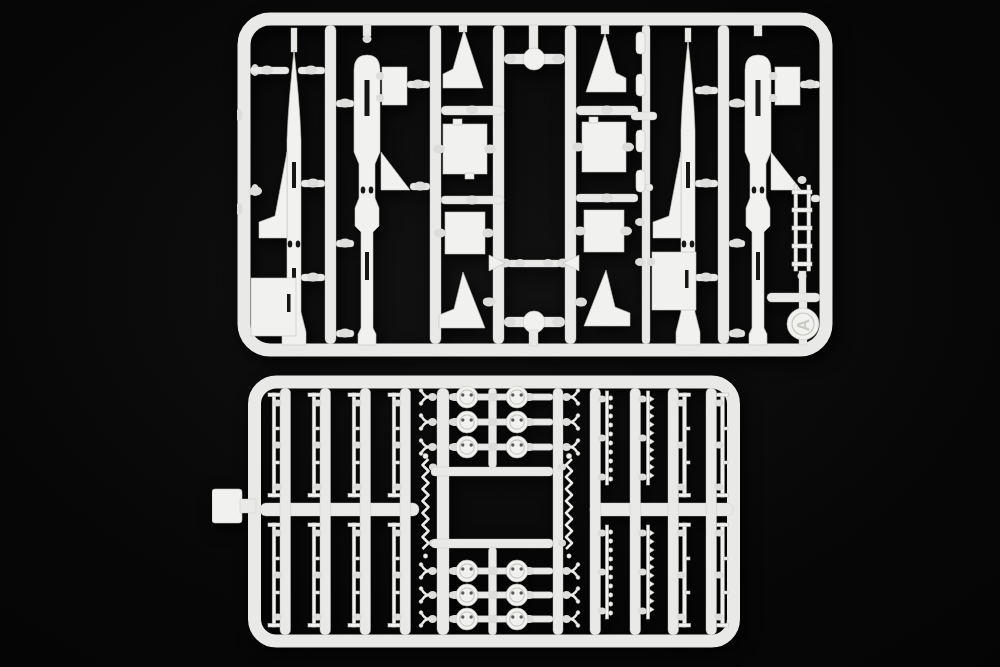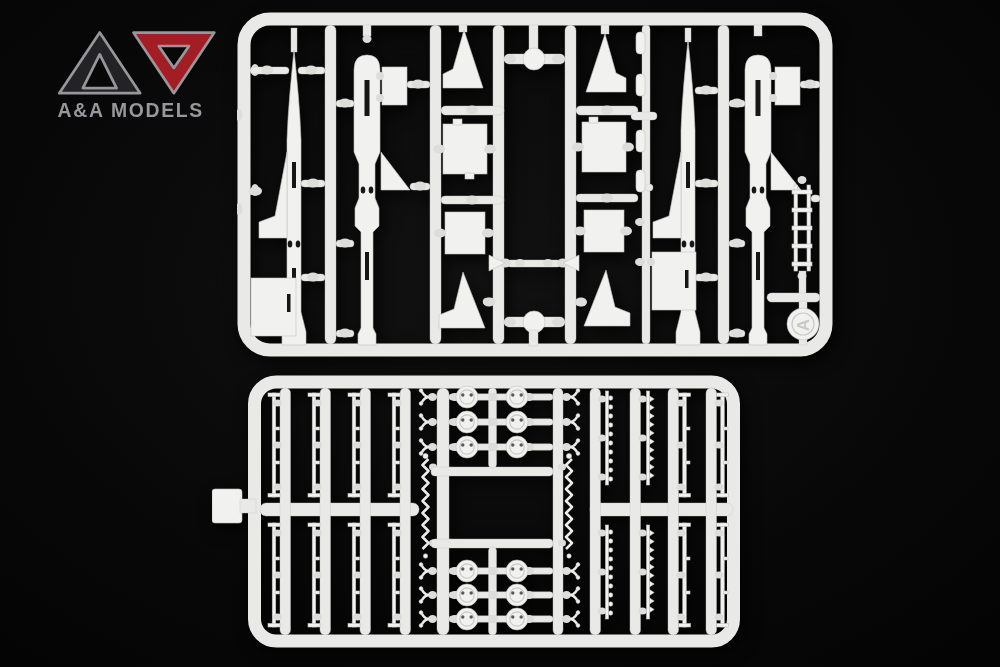--- a/index.html
+++ b/index.html
@@ -21,27 +21,20 @@
   .fork{fill:none;stroke:#ececea;stroke-width:2.6;stroke-linecap:round;}
   .zig{fill:none;stroke:#ececea;stroke-width:2.5;stroke-linejoin:round;}
   .letter{font-family:"Liberation Sans",sans-serif;font-weight:bold;font-size:17px;fill:#c8c8c4;}
   .brand-text{font-weight:bold;letter-spacing:2px;}
 </style>
 </head>
 <body>
 
 <div class="stage" style="background: radial-gradient(920px 640px at 48% 42%, rgb(18, 18, 18) 0%, rgb(7, 7, 7) 55%, rgb(2, 2, 2) 100%);">
 
-  <div class="logo">
-    <svg width="182" viewBox="0 0 216 130">
-      <path d="M30,94 L78,22 L126,94 Z M78,48 L58,88 L98,88 Z" fill-rule="evenodd" stroke="#97979b" stroke-width="3.2" stroke-linejoin="round" fill="#232326"></path>
-      <path d="M118,22 L214,22 L166,94 Z M166,64 L148,38 L184,38 Z" fill-rule="evenodd" stroke="#97979b" stroke-width="3.2" stroke-linejoin="round" fill="#a31e24"></path>
-      <text class="brand-text" x="28" y="122" font-size="23" fill="#98989c">A&amp;A MODELS</text>
-    </svg>
-  </div>
 
   <svg id="sprue-top" class="sprue" width="596" height="345" viewBox="0 0 596 345">
       <rect x="7" y="7" width="582" height="331" rx="26" class="frame"></rect>
       <ellipse cx="2" cy="103" rx="3.5" ry="6" class="bulb"></ellipse>
       <ellipse cx="2" cy="197" rx="3.5" ry="6" class="bulb"></ellipse>
       <ellipse cx="18" cy="58" rx="4" ry="6" class="bulb"></ellipse>
       <ellipse cx="18" cy="178" rx="4" ry="6" class="bulb"></ellipse>
       <rect x="88" y="13" width="11" height="319" rx="5.5" class="runner"></rect>
       <rect x="193" y="13" width="11" height="319" rx="5.5" class="runner"></rect>
       <rect x="256" y="13" width="11" height="319" rx="5.5" class="runner"></rect>

